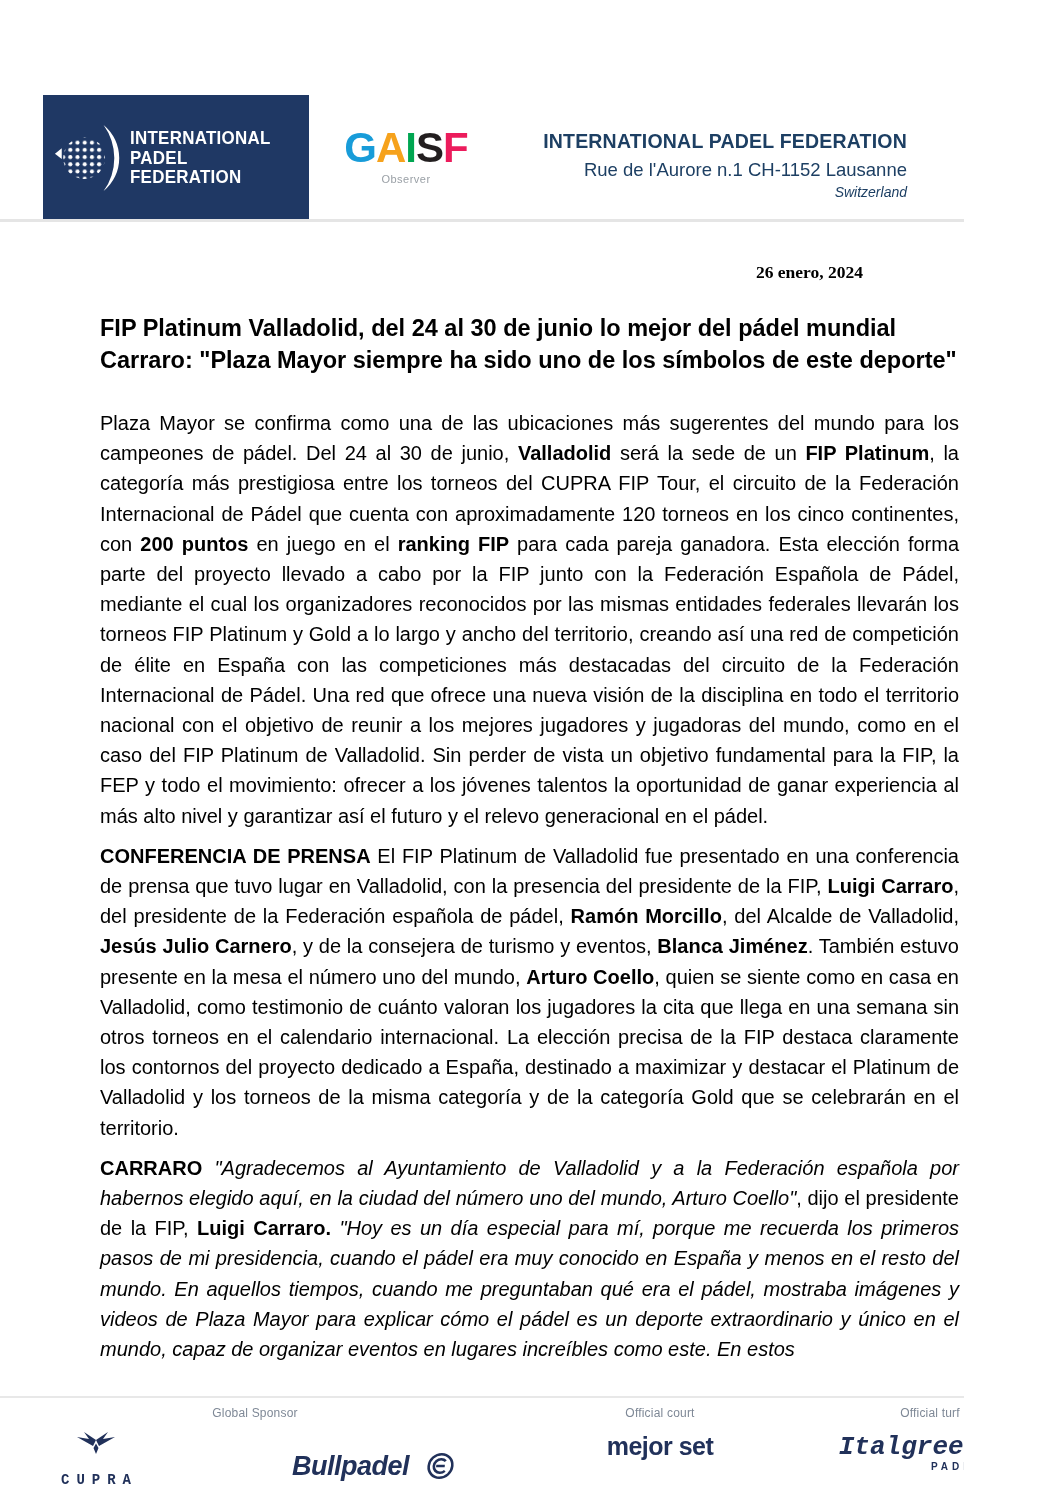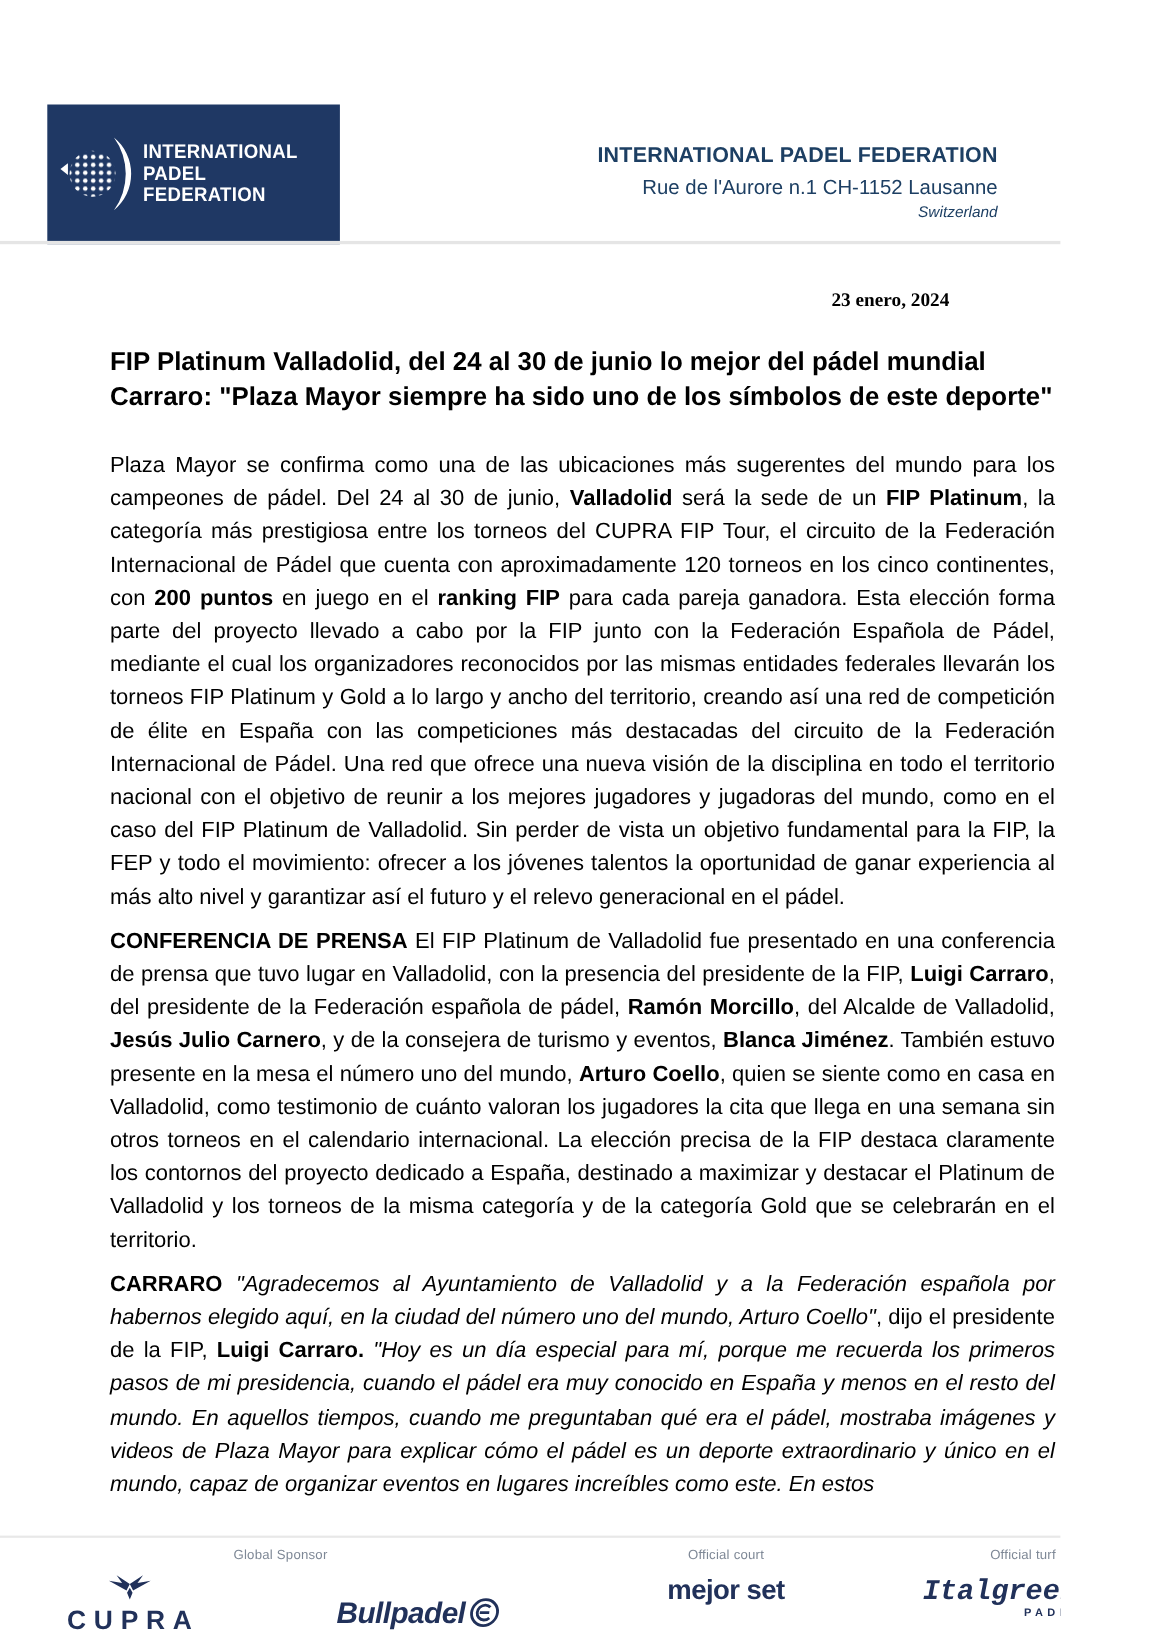--- a/index.html
+++ b/index.html
@@ -32,22 +32,22 @@
   .b{font-weight:bold;}
   .i{font-style:italic;}
 
   
   .rule-bottom{position:absolute;left:0;top:1396px;width:1058px;height:2px;background:#e8e8e8;}
   .fgroup{position:absolute;top:1406px;color:var(--logo,#21315a);}
   .flabel{text-align:center;font-size:12px;color:var(--label,#7e8896);letter-spacing:.2px;}
   .fg1{left:40px;width:430px;}
   .fg1 .flogos{display:flex;justify-content:space-between;align-items:center;margin-top:10px;padding:0 14px;}
   .cupra{display:flex;flex-direction:column;align-items:center;}
-  .cupra-text{font-size:24px;font-weight:bold;letter-spacing:7px;padding-left:7px;margin-top:4px;}
-  .bullpadel{display:flex;align-items:center;gap:3px;margin-top:14px;}
+  .cupra-text{font-size:14px;font-weight:bold;letter-spacing:7px;padding-left:7px;margin-top:16px;font-family:Liberation Mono, monospace;}
+  .bullpadel{display:flex;align-items:center;gap:17px;margin-top:14px;}
   .bp-text{font-size:27px;font-weight:bold;font-style:italic;letter-spacing:-.5px;}
   .fg2{left:560px;width:200px;text-align:center;}
   .mejorset{font-size:25px;font-weight:bold;letter-spacing:-.5px;margin-top:12px;}
   .fg3{left:825px;width:210px;text-align:center;}
   .italgreen{margin-top:14px;}
   .ig-line{font-family:Liberation Mono, monospace;font-style:italic;font-weight:bold;font-size:26px;line-height:1;}
   .ig-slashes{font-size:20px;letter-spacing:-2px;margin-left:2px;}
   .ig-sub{font-size:10px;font-weight:bold;letter-spacing:4px;margin-top:1px;padding-left:55px;
           font-family:"Liberation Sans",sans-serif;font-style:normal;}
 </style>
@@ -67,30 +67,36 @@
       <circle cx="32" cy="41" r="21.5" fill="url(#ipfDots)"></circle>
       <path d="M52 7 a44 44 0 0 1 0 68 a58 58 0 0 0 0 -68 Z" fill="#ffffff"></path>
     </svg>
     <div class="ipf-text">
       <div>INTERNATIONAL</div>
       <div>PADEL</div>
       <div>FEDERATION</div>
     </div>
   </div>
 
+  <div class="gaisf">
+    <div class="gaisf-letters">
+      <span style="color:#189cd9">G</span><span style="color:#f6a21c">A</span><span style="color:#00a651">I</span><span style="color:#231f20">S</span><span style="color:#ec1c5c">F</span>
+    </div>
+    <div class="gaisf-sub">Observer</div>
+  </div>
 
   <div class="org">
     <div class="org-name">INTERNATIONAL PADEL FEDERATION</div>
     <div class="org-addr">Rue de l'Aurore n.1  CH-1152 Lausanne</div>
     <div class="org-country">Switzerland</div>
   </div>
 
   <div class="rule-top"></div>
 
-  <div class="date">23 enero, 2024</div>
+  <div class="date">26 enero, 2024</div>
 
   <div class="title">
     <div>FIP Platinum Valladolid, del 24 al 30 de junio lo mejor del pádel mundial</div>
     <div>Carraro: "Plaza Mayor siempre ha sido uno de los símbolos de este deporte"</div>
   </div>
 
   <div class="content">
     <p class="para"><span>Plaza Mayor se confirma como una de las ubicaciones más sugerentes del mundo para los campeones de pádel. Del 24 al 30 de junio, </span><span class="b">Valladolid</span><span> será la sede de un </span><span class="b">FIP Platinum</span><span>, la categoría más prestigiosa entre los torneos del CUPRA FIP Tour, el circuito de la Federación Internacional de Pádel que cuenta con aproximadamente 120 torneos en los cinco continentes, con </span><span class="b">200 puntos</span><span> en juego en el </span><span class="b">ranking FIP</span><span> para cada pareja ganadora. Esta elección forma parte del proyecto llevado a cabo por la FIP junto con la Federación Española de Pádel, mediante el cual los organizadores reconocidos por las mismas entidades federales llevarán los torneos FIP Platinum y Gold a lo largo y ancho del territorio, creando así una red de competición de élite en España con las competiciones más destacadas del circuito de la Federación Internacional de Pádel. Una red que ofrece una nueva visión de la disciplina en todo el territorio nacional con el objetivo de reunir a los mejores jugadores y jugadoras del mundo, como en el caso del FIP Platinum de Valladolid. Sin perder de vista un objetivo fundamental para la FIP, la FEP y todo el movimiento: ofrecer a los jóvenes talentos la oportunidad de ganar experiencia al más alto nivel y garantizar así el futuro y el relevo generacional en el pádel.</span></p>
     <p class="para"><span class="b">CONFERENCIA DE PRENSA</span><span> El FIP Platinum de Valladolid fue presentado en una conferencia de prensa que tuvo lugar en Valladolid, con la presencia del presidente de la FIP, </span><span class="b">Luigi Carraro</span><span>, del presidente de la Federación española de pádel, </span><span class="b">Ramón Morcillo</span><span>, del Alcalde de Valladolid, </span><span class="b">Jesús Julio Carnero</span><span>, y de la consejera de turismo y eventos, </span><span class="b">Blanca Jiménez</span><span>. También estuvo presente en la mesa el número uno del mundo, </span><span class="b">Arturo Coello</span><span>, quien se siente como en casa en Valladolid, como testimonio de cuánto valoran los jugadores la cita que llega en una semana sin otros torneos en el calendario internacional. La elección precisa de la FIP destaca claramente los contornos del proyecto dedicado a España, destinado a maximizar y destacar el Platinum de Valladolid y los torneos de la misma categoría y de la categoría Gold que se celebrarán en el territorio.</span></p>
     <p class="para"><span class="b">CARRARO</span><span> </span><span class="i">"Agradecemos al Ayuntamiento de Valladolid y a la Federación española por habernos elegido aquí, en la ciudad del número uno del mundo, Arturo Coello"</span><span>, dijo el presidente de la FIP, </span><span class="b">Luigi Carraro.</span><span> </span><span class="i">"Hoy es un día especial para mí, porque me recuerda los primeros pasos de mi presidencia, cuando el pádel era muy conocido en España y menos en el resto del mundo. En aquellos tiempos, cuando me preguntaban qué era el pádel, mostraba imágenes y videos de Plaza Mayor para explicar cómo el pádel es un deporte extraordinario y único en el mundo, capaz de organizar eventos en lugares increíbles como este. En estos</span></p>

